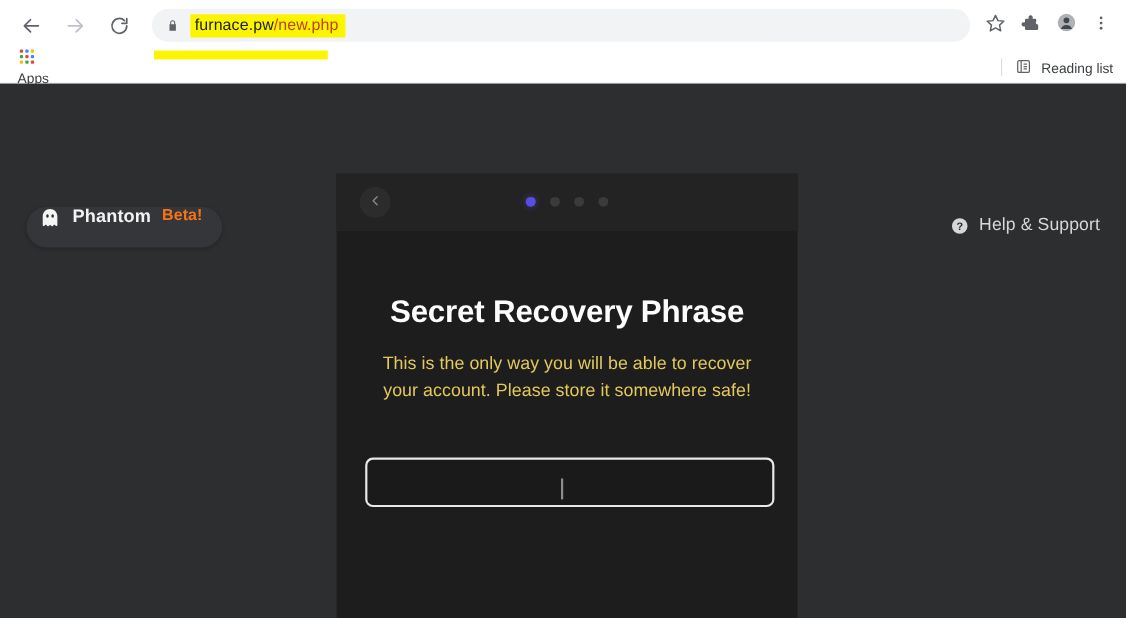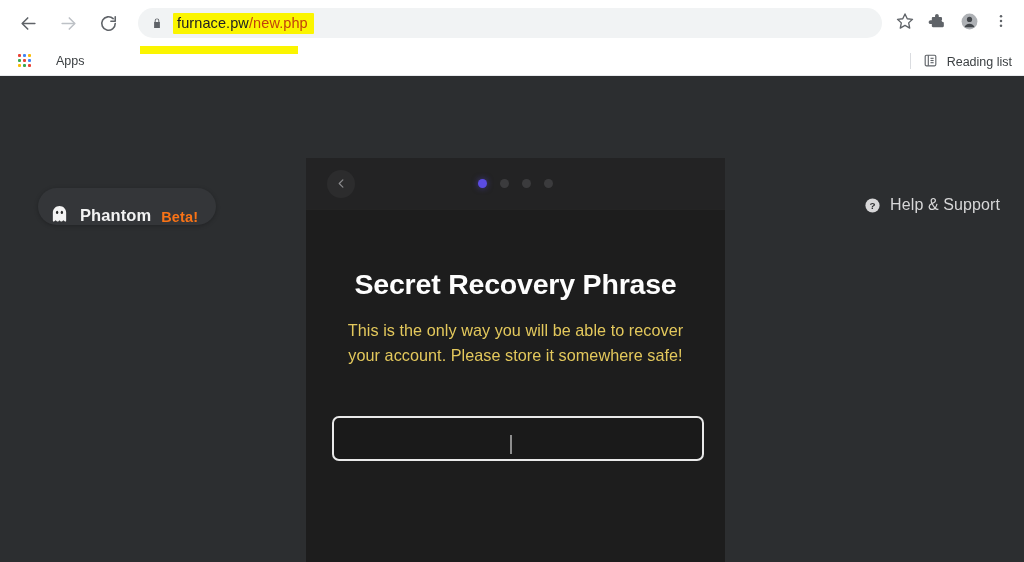--- a/index.html
+++ b/index.html
@@ -95,24 +95,25 @@
     display: flex;
     align-items: center;
     padding: 0 10px;
     box-sizing: border-box;
     background: #ffffff;
     position: relative;
     border-bottom: 1px solid #e8eaed;
   }
   .apps-shortcut {
     display: flex;
-    align-items: center;
-    gap: 24px;
+    align-items: flex-start;
+    gap: 4px;
     padding: 2px 6px;
     border-radius: 4px;
+    flex-direction: column;
   }
   .apps-grid {
     width: 16px;
     height: 16px;
     display: grid;
     grid-template-columns: repeat(3, 3px);
     grid-template-rows: repeat(3, 3px);
     gap: 2px;
     justify-content: center;
     align-content: center;
@@ -154,25 +155,25 @@
   
   .page {
     position: relative;
     height: 486px;
     background: #2c2e30;
     overflow: hidden;
   }
 
   .brand-pill {
     position: absolute;
-    left: 38px;
+    left: 24px;
     top: 112px;
     height: 37px;
     display: flex;
-    align-items: flex-end;
+    align-items: flex-start;
     gap: 10px;
     background: #343639;
     border-radius: 19px;
     padding: 0 18px 0 11px;
     box-shadow: 0 1px 4px rgba(0,0,0,0.25);
   }
   .ghost-icon { width: 21px; height: 21px; flex: none; }
   .brand-name {
     font-size: 16.5px;
     font-weight: bold;

